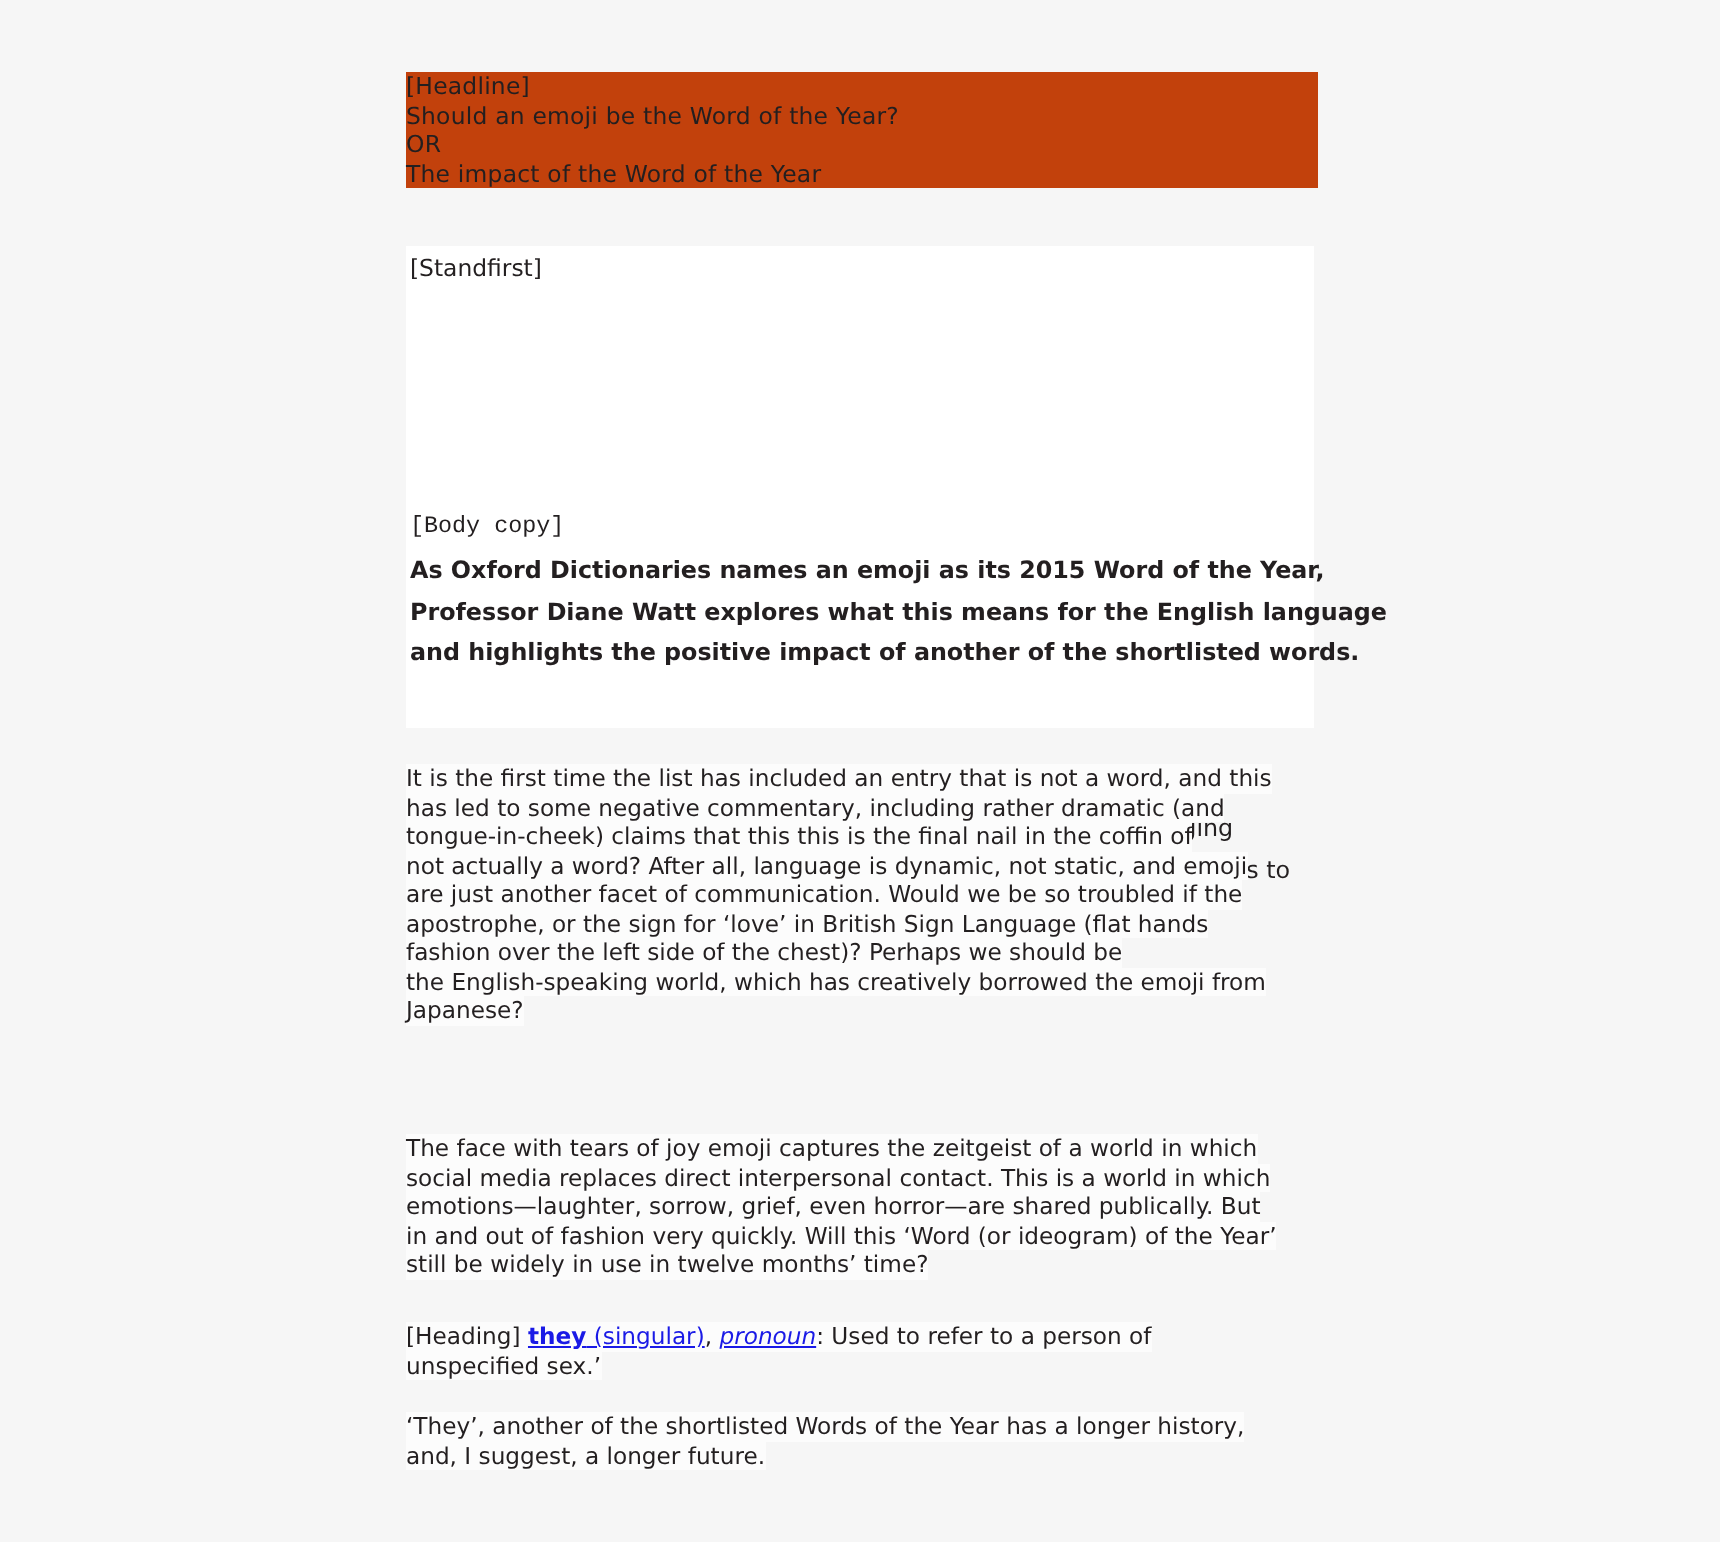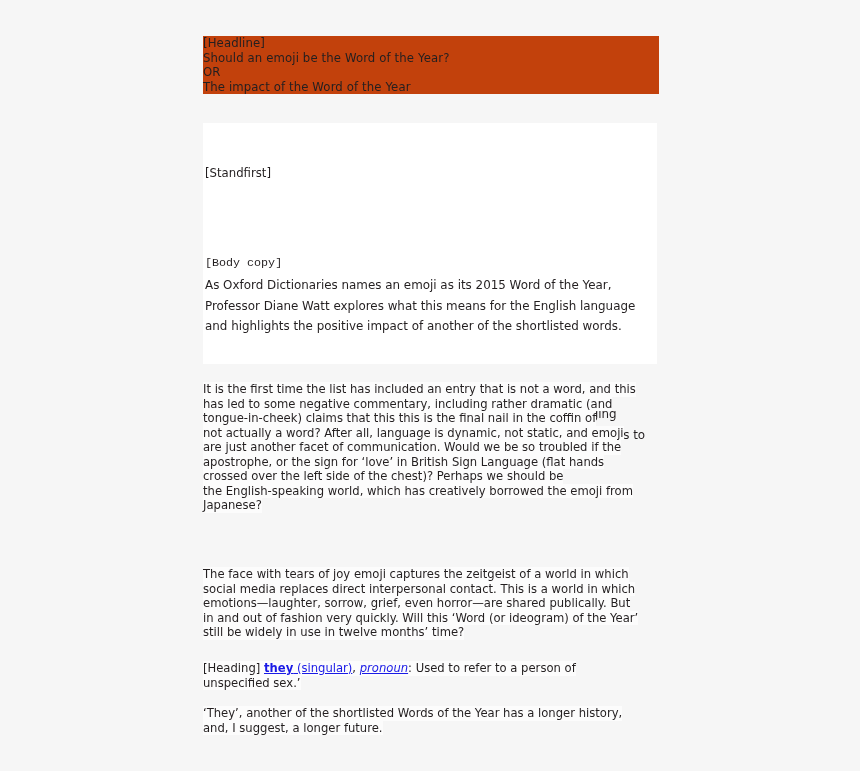--- a/index.html
+++ b/index.html
@@ -55,32 +55,32 @@
     width: 100%;
     height: 100%;
   }
   .tag-line {
     position: absolute;
     font-size: 11.7px;
     line-height: 15px;
     color: #231f20;
     white-space: pre;
   }
-  .tag-standfirst { left: 2px; top: 4px; margin-top: 39px; }
+  .tag-standfirst { left: 2px; top: 4px; }
   .tag-bodycopy  { left: 2px; top: 133px; font-family: Liberation Mono, monospace; }
 
   .panel-para {
     position: absolute;
     left: 2px;
     width: 446px;
     font-size: 11.9px;
     line-height: 20.7px;
     color: #231f20;
   }
-  .panel-para.standfirst { top: 152px; }
+  .panel-para.standfirst { top: 152px; font-weight: bold; }
   .panel-para.bodycopy   { top: 281px; }
   .panel-para span.ln {
     display: block;
     white-space: pre;
   }
 
   
   .body-para {
     position: absolute;
     left: 203px;
@@ -140,21 +140,21 @@
     </div>
   </div>
 
   <div class="body-para para-1">
     <span class="ln">It is the first time the list has included an entry that is not a word, and this</span>
     <span class="ln">has led to some negative commentary, including rather dramatic (and</span>
     <span class="ln">tongue-in-cheek) claims that this this is the final nail in the coffin of</span>
     <span class="ln">not actually a word? After all, language is dynamic, not static, and emoji</span>
     <span class="ln">are just another facet of communication. Would we be so troubled if the</span>
     <span class="ln">apostrophe, or the sign for ‘love’ in British Sign Language (flat hands</span>
-    <span class="ln">crossed over the left side of the chest)? Perhaps we should be</span>
+    <span class="ln">fashion over the left side of the chest)? Perhaps we should be</span>
     <span class="ln">the English-speaking world, which has creatively borrowed the emoji from</span>
     <span class="ln">Japanese?</span>
   </div>
 
   <div class="body-para para-2">
     <span class="ln">The face with tears of joy emoji captures the zeitgeist of a world in which</span>
     <span class="ln">social media replaces direct interpersonal contact. This is a world in which</span>
     <span class="ln">emotions—laughter, sorrow, grief, even horror—are shared publically. But</span>
     <span class="ln">in and out of fashion very quickly. Will this ‘Word (or ideogram) of the Year’</span>
     <span class="ln">still be widely in use in twelve months’ time?</span>

